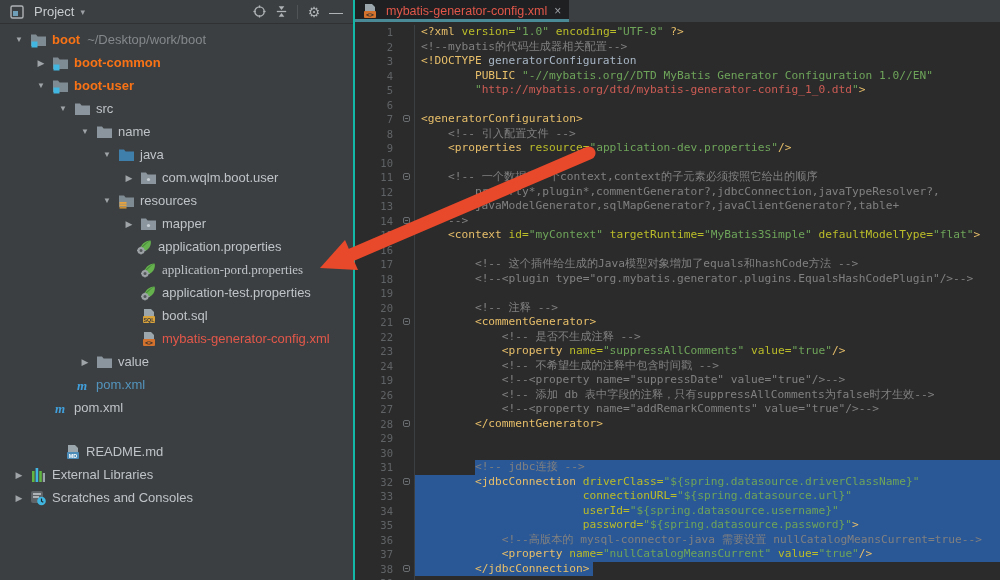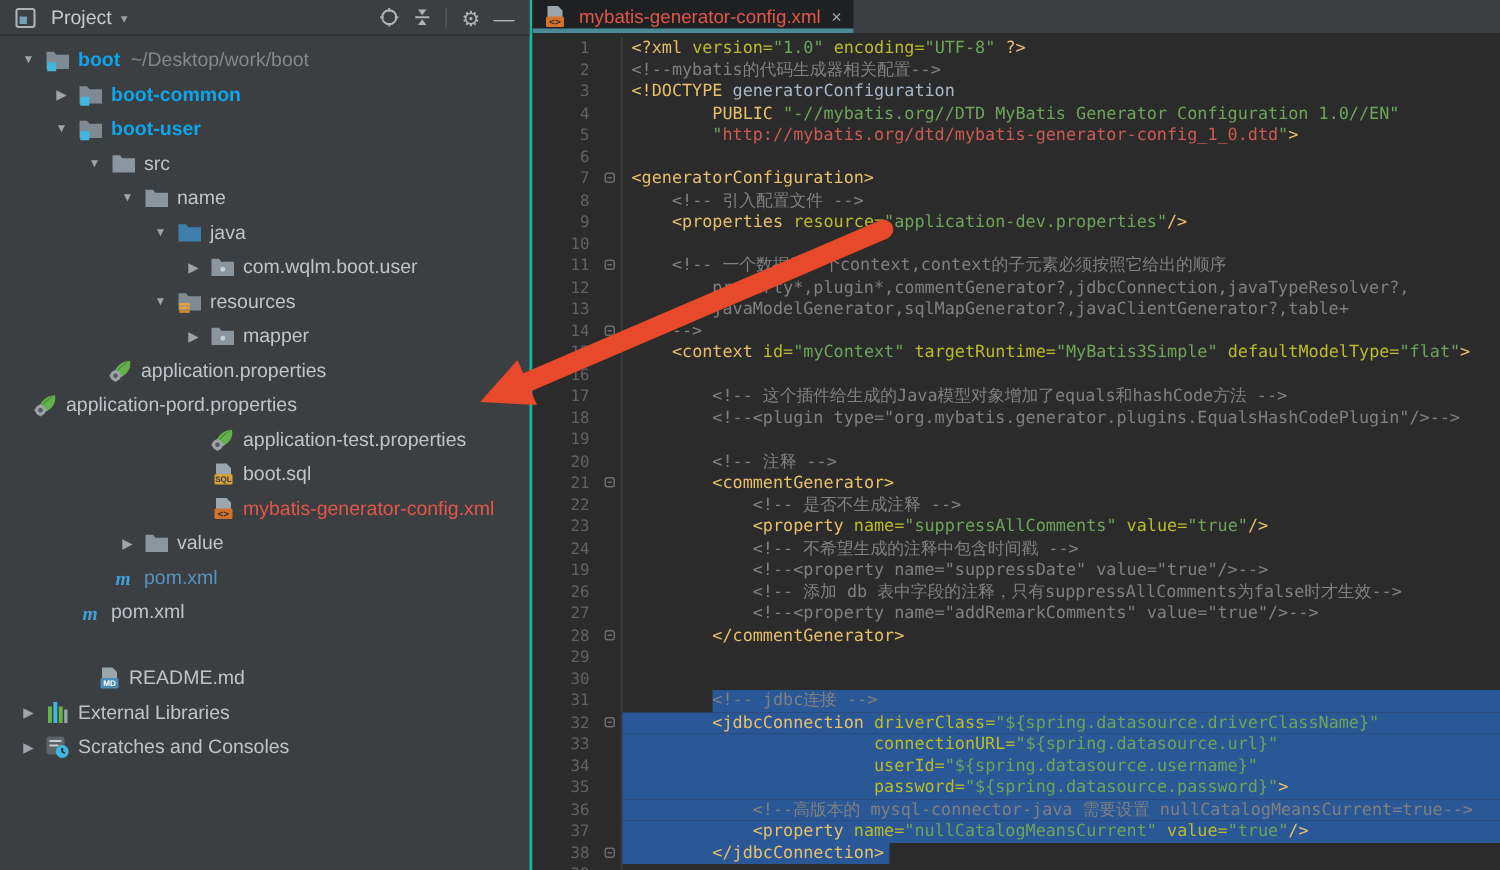--- a/index.html
+++ b/index.html
@@ -19,21 +19,21 @@
              color:#AFB3B6; font-size:14px; cursor:default; }
   .tb-sep { width:1px; height:14px; background:#515457; margin:0 5px; }
 
   #tree { flex:1; padding-top:4px; position:relative; overflow:hidden; }
   .tree-row { height:23px; display:flex; align-items:center; white-space:nowrap; }
   .tree-row.selected { background:#2E65C9; }
   .tree-expander { width:22px; flex:none; text-align:center; color:#9FA4A8; font-size:9px; }
   .tree-icon { width:18px; height:16px; flex:none; margin-right:4px; position:relative; }
   .tree-label { font-size:13px; color:#BFC4C9; }
   .tree-row.selected .tree-label { color:#FFFFFF; }
-  .tree-label.bold { font-weight:bold; color:#0ea5e9; }
+  .tree-label.bold { font-weight:bold; color:#f97316; }
   .tree-path { font-size:13px; color:#84888C; margin-left:7px; }
 
   
   #editor { flex:1; display:flex; flex-direction:column; background:#2B2B2B; min-width:0; }
   #tabbar { height:22px; background:#3C3F41; display:flex; flex:none; }
   #tab-active { background:#1E2022; display:flex; align-items:center; padding:0 8px 0 6px;
                 position:relative; }
   #tab-active .tab-label { color:#E2574A; font-size:12.5px; margin:0 7px 0 5px; }
   #tab-active .tab-close { color:#9DA1A5; font-size:12px; }
   #tab-underline { position:absolute; left:0; right:0; bottom:0; height:3px; background:#4A8A97; }
@@ -184,37 +184,37 @@
         <div class="tree-row" style="padding-left: 118px;">
           <span class="tree-expander">▶</span>
           <span class="tree-icon">
             <svg width="17" height="15" viewBox="0 0 17 15">
               <path d="M1 2.5h5l1.6 2H16v9.5H1z" fill="#8A959D"></path>
               <circle cx="8.5" cy="9.5" r="1.6" fill="#C8CFD4"></circle>
             </svg>
           </span>
           <span class="tree-label">mapper</span>
         </div>
-        <div class="tree-row" style="padding-left: 50px;">
+        <div class="tree-row" style="padding-left: 114px;">
           <span class="tree-expander"></span>
           <span class="tree-icon">
             <svg width="17" height="16" viewBox="0 0 17 16">
               <path d="M14.5 1.5 C9 2, 4.5 5, 4 12 C8 13.5, 13 11, 14.5 6 C15 4.5, 15 2.5, 14.5 1.5 Z" fill="#64B14E"></path>
               <path d="M4 12 C6 8, 10 4.5, 14.5 1.5 C10 3.5, 6 6.5, 4 12Z" fill="#3F7F33"></path>
               <circle cx="5" cy="11.5" r="3.6" fill="#9DA2A6"></circle>
               <circle cx="5" cy="11.5" r="1.5" fill="#55585B"></circle>
               <rect x="4.4" y="7.6" width="1.2" height="1.6" fill="#9DA2A6"></rect>
               <rect x="4.4" y="13.9" width="1.2" height="1.6" fill="#9DA2A6"></rect>
               <rect x="1" y="10.9" width="1.6" height="1.2" fill="#9DA2A6"></rect>
               <rect x="8" y="10.9" width="1.6" height="1.2" fill="#9DA2A6"></rect>
             </svg>
           </span>
           <span class="tree-label">application.properties</span>
         </div>
-        <div class="tree-row" style="">
+        <div class="tree-row" style="padding-left: 118px; font-family: Liberation Serif, serif;">
           <span class="tree-expander"></span>
           <span class="tree-icon">
             <svg width="17" height="16" viewBox="0 0 17 16">
               <path d="M14.5 1.5 C9 2, 4.5 5, 4 12 C8 13.5, 13 11, 14.5 6 C15 4.5, 15 2.5, 14.5 1.5 Z" fill="#64B14E"></path>
               <path d="M4 12 C6 8, 10 4.5, 14.5 1.5 C10 3.5, 6 6.5, 4 12Z" fill="#3F7F33"></path>
               <circle cx="5" cy="11.5" r="3.6" fill="#9DA2A6"></circle>
               <circle cx="5" cy="11.5" r="1.5" fill="#55585B"></circle>
               <rect x="4.4" y="7.6" width="1.2" height="1.6" fill="#9DA2A6"></rect>
               <rect x="4.4" y="13.9" width="1.2" height="1.6" fill="#9DA2A6"></rect>
               <rect x="1" y="10.9" width="1.6" height="1.2" fill="#9DA2A6"></rect>

